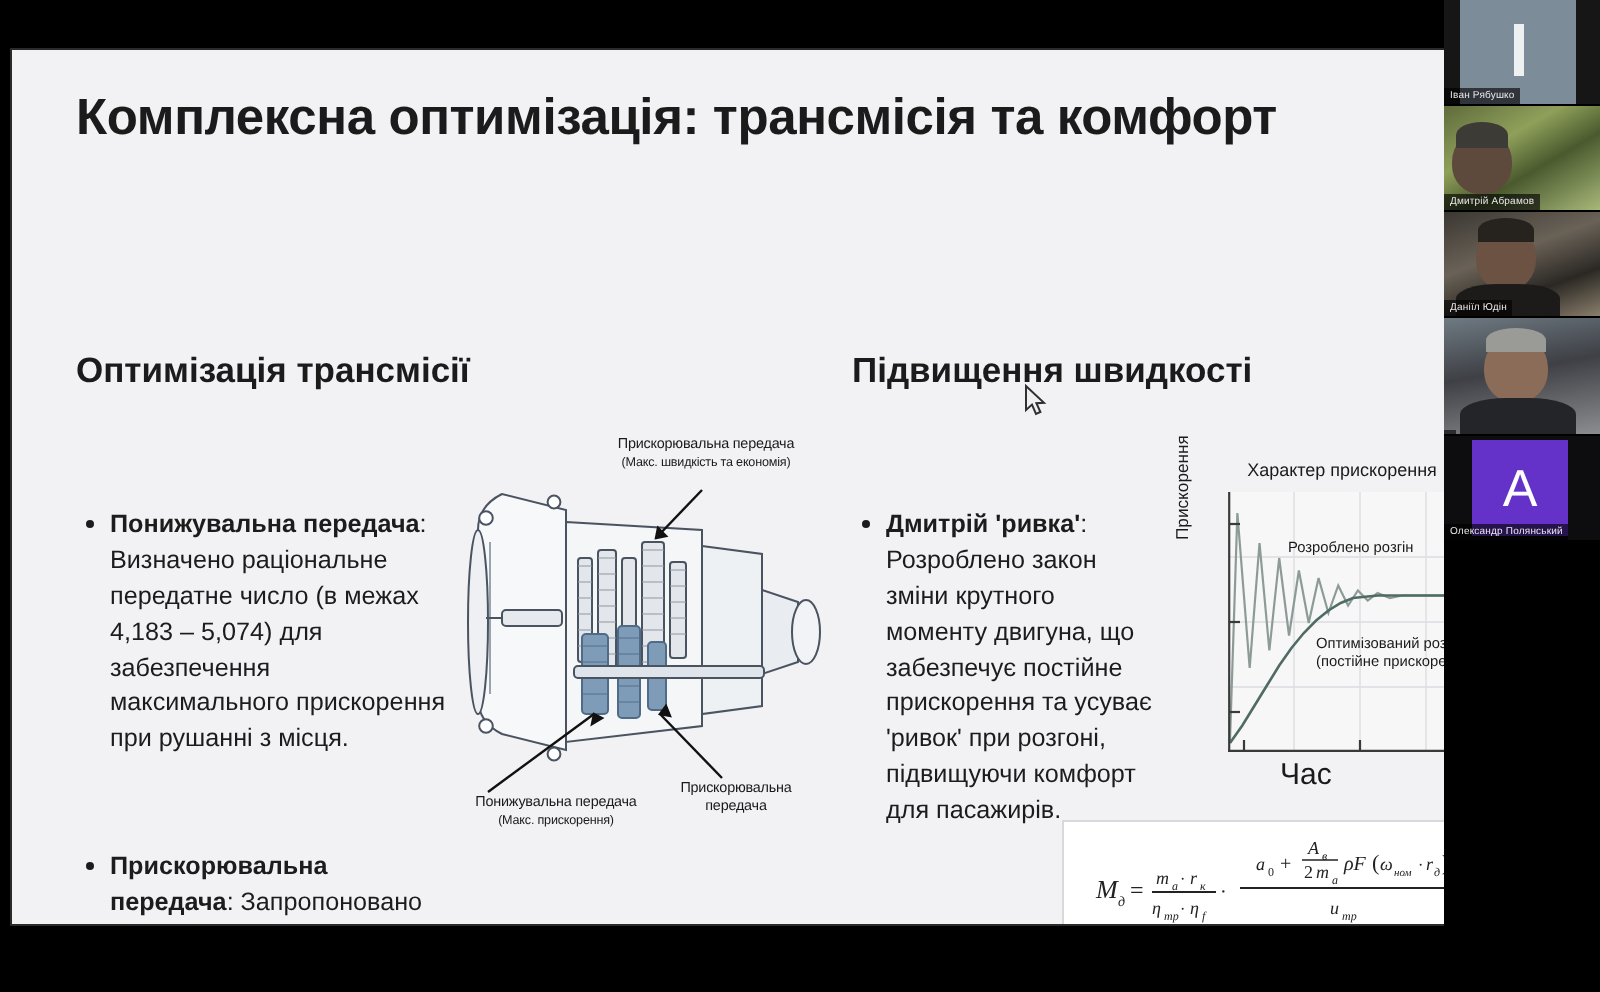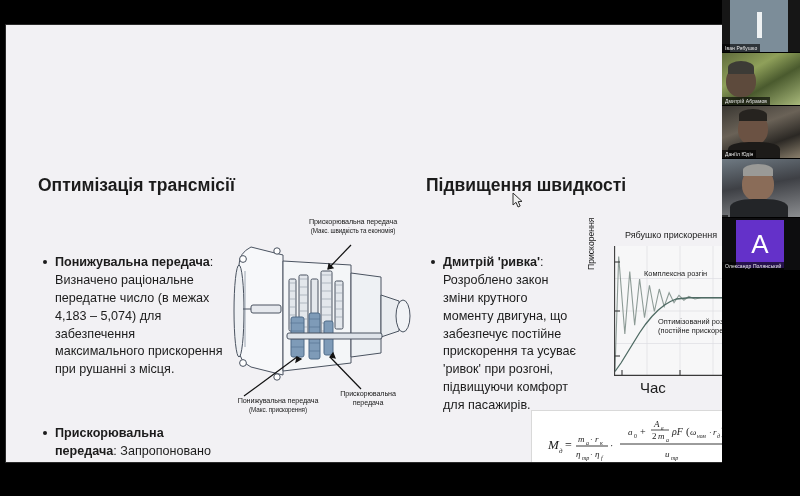--- a/index.html
+++ b/index.html
@@ -101,20 +101,21 @@
   
   #cursor{position:absolute;left:512px;top:192px;}
 </style>
 </head>
 <body>
 
 <div id="root">
 
   <div id="slide">
 
+    <div class="title">Комплексна оптимізація: трансмісія та комфорт</div>
 
     <div class="col-head" id="head-left">Оптимізація трансмісії</div>
     <div class="bullets" id="bul-left">
       <div class="bullet">
         <span class="b-strong">Понижувальна передача</span><span>: Визначено раціональне передатне число (в межах 4,183 – 5,074) для забезпечення максимального прискорення при рушанні з місця.</span>
       </div>
       <div class="bullet">
         <span class="b-strong">Прискорювальна передача</span><span>: Запропоновано введення додаткових прискорювальних передач (мультиплікатора) для підвищення максимальної швидкості та паливної економічності при модернізації.</span>
       </div>
     </div>
@@ -191,21 +192,21 @@
     </div>
 
     <div class="col-head" id="head-right">Підвищення швидкості</div>
     <div class="bullets" id="bul-right">
       <div class="bullet">
         <span class="b-strong">Дмитрій 'ривка'</span><span>: Розроблено закон зміни крутного моменту двигуна, що забезпечує постійне прискорення та усуває 'ривок' при розгоні, підвищуючи комфорт для пасажирів.</span>
       </div>
     </div>
 
     <div id="chart">
-      <div id="chart-title">Рябушко прискорення</div>
+      <div id="chart-title">Характер прискорення</div>
       <div id="ylabel">Прискорення</div>
       <div id="xlabel">Час</div>
       <svg id="chart-plot" viewBox="0 0 132 130" preserveAspectRatio="none">
         <rect x="0" y="0" width="132" height="130" fill="#f7f7f8"></rect>
         <g stroke="#dddde2" stroke-width="0.7">
           <line x1="33" y1="0" x2="33" y2="130"></line>
           <line x1="66" y1="0" x2="66" y2="130"></line>
           <line x1="99" y1="0" x2="99" y2="130"></line>
           <line x1="0" y1="32.5" x2="132" y2="32.5"></line>
           <line x1="0" y1="65" x2="132" y2="65"></line>
@@ -217,21 +218,21 @@
           <line x1="0.6" y1="0" x2="0.6" y2="129.4"></line>
           <line x1="0" y1="129.4" x2="132" y2="129.4"></line>
           <line x1="8" y1="129.4" x2="8" y2="124"></line>
           <line x1="66" y1="129.4" x2="66" y2="124"></line>
           <line x1="124" y1="129.4" x2="124" y2="124"></line>
           <line x1="0.6" y1="16" x2="6" y2="16"></line>
           <line x1="0.6" y1="65" x2="6" y2="65"></line>
           <line x1="0.6" y1="110" x2="6" y2="110"></line>
         </g>
       </svg>
-      <div class="ann" id="ann-trad">Комплексна розгін</div>
+      <div class="ann" id="ann-trad">Розроблено розгін</div>
       <div class="ann" id="ann-opt">
         <span>Оптимізований розгін</span><br>
         <span>(постійне прискорення)</span>
       </div>
     </div>
 
     <div id="formula">
       <svg width="196" height="62" viewBox="0 0 196 62">
         <g font-family="Liberation Serif, serif" fill="#222">
           <text x="16" y="38" font-size="13" font-style="italic">M</text>

